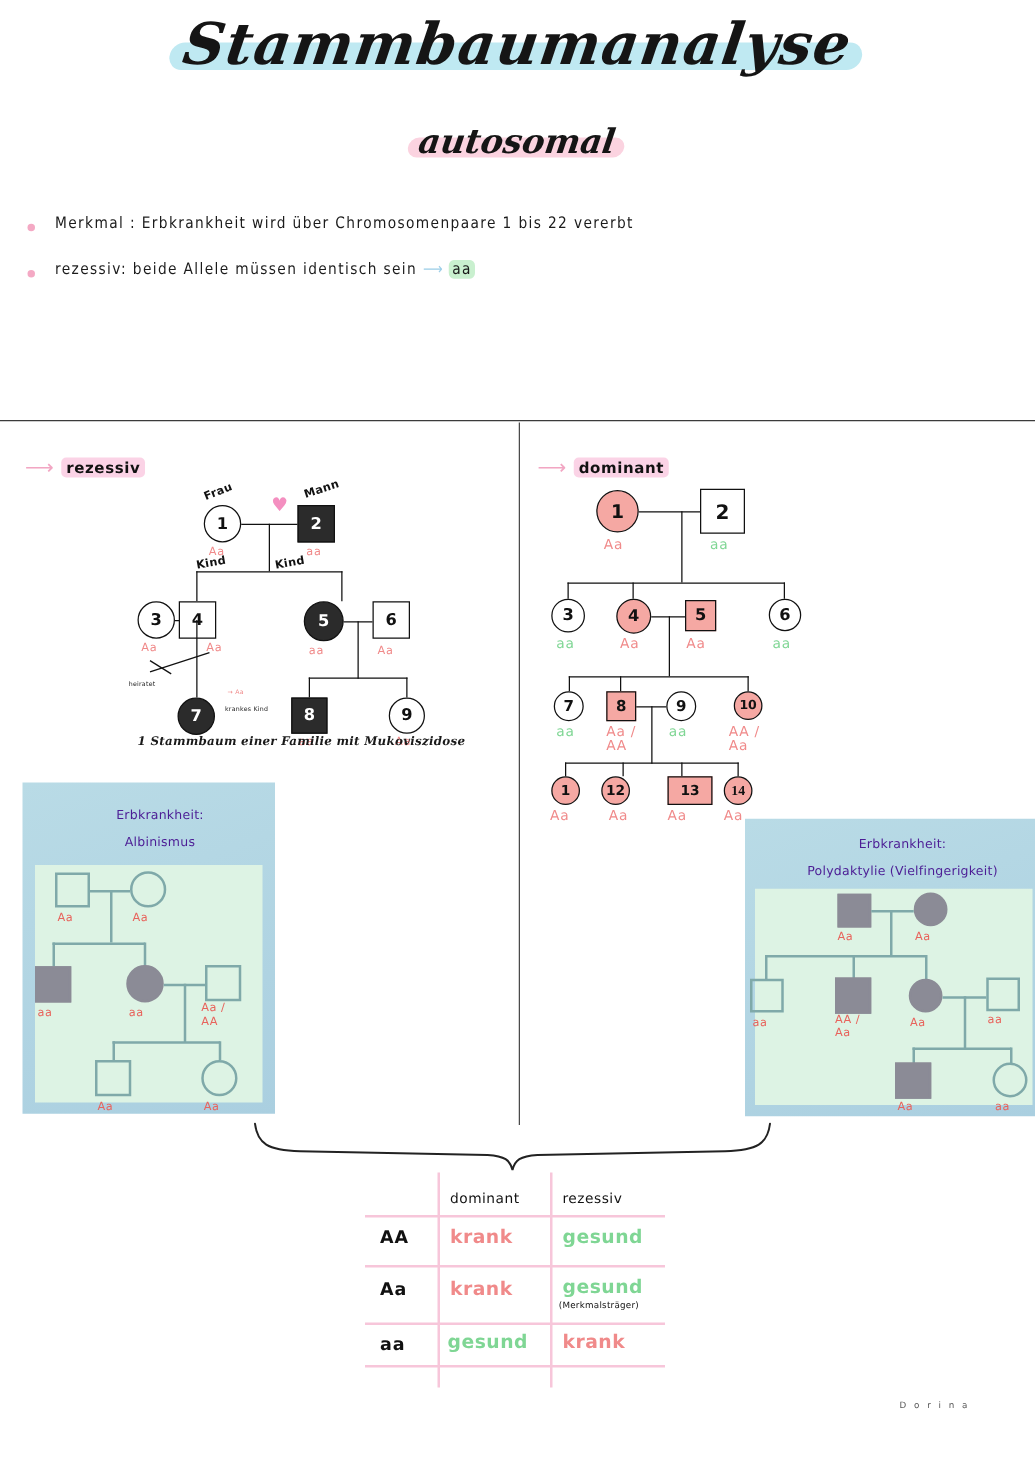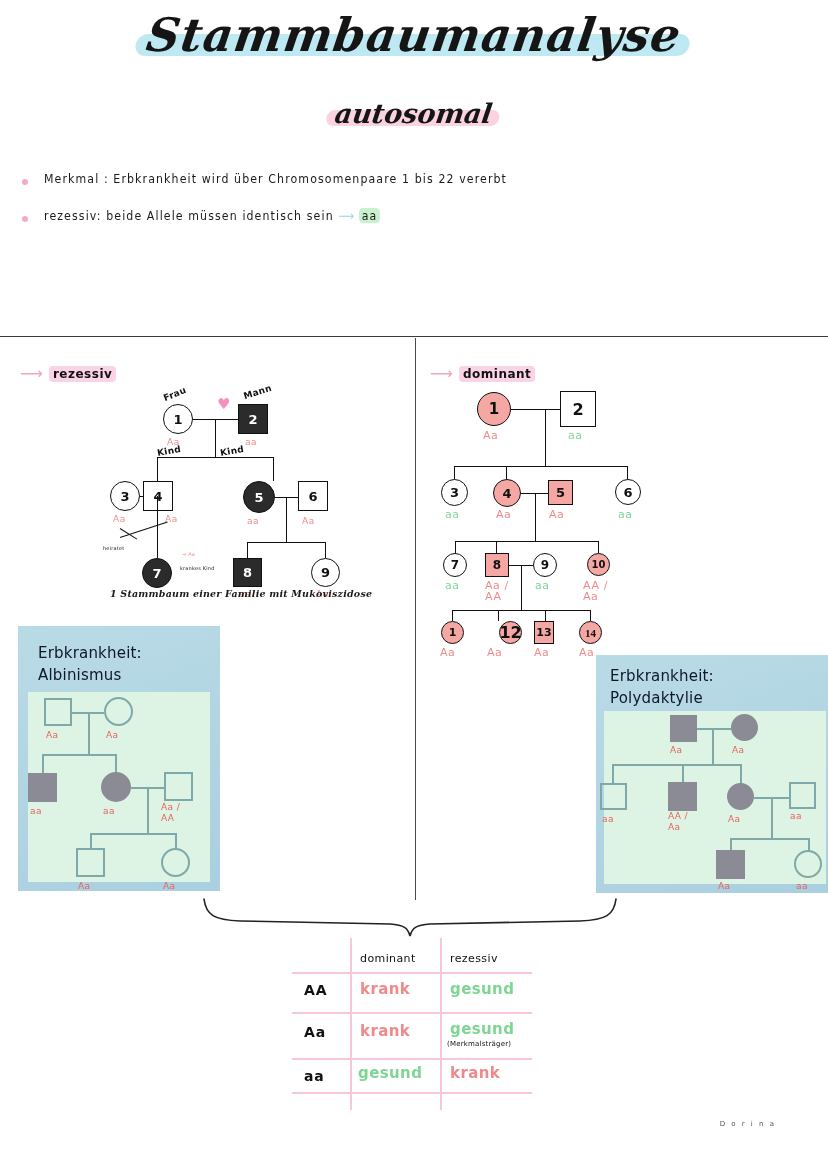--- a/index.html
+++ b/index.html
@@ -87,21 +87,21 @@
   .tiny{position:absolute;font-family:"DejaVu Sans", sans-serif;font-size:5px;
         color:#222;letter-spacing:0.2px;white-space:nowrap;}
   .tinyp{position:absolute;font-family:"DejaVu Sans", sans-serif;font-size:5px;
         color:#f08a8a;letter-spacing:0.2px;white-space:nowrap;}
 
   
   .card{position:absolute;box-sizing:border-box;}
   .card .frame{position:absolute;inset:0;background:linear-gradient(160deg,#b9dbe6,#aacfe0);}
   .card .inner{position:absolute;background:#ddf3e4;}
   .card .ctitle{position:absolute;font-family:"DejaVu Sans", sans-serif;
-                font-size:15px;color:#0f172a;line-height:22px;letter-spacing:0.2px;}
+                font-size:10px;color:#4c1d95;line-height:22px;letter-spacing:0.2px;text-align:center;}
   .c-node{position:absolute;box-sizing:border-box;border:2px solid #7fa9a9;background:transparent;}
   .c-node.fill{background:#8b8b96;border-color:#8b8b96;}
   .c-node.circ{border-radius:50%;}
   .c-ln{position:absolute;background:#7fa9a9;}
   .c-gt{position:absolute;font-family:"DejaVu Sans", sans-serif;font-size:9px;
         color:#e8635c;line-height:11px;white-space:pre;letter-spacing:0.4px;}
 
   
   .brace{position:absolute;left:200px;top:895px;width:420px;height:45px;}
 
@@ -262,22 +262,22 @@
 Aa</span>
 
     <div class="ln" style="left:96px;top:177px;width:1.4px;height:46px;"></div>
     <div class="ln" style="left:27px;top:222px;width:139px;height:1.4px;"></div>
     <div class="ln" style="left:27px;top:222px;width:1.4px;height:11px;"></div>
     <div class="ln" style="left:73px;top:222px;width:1.4px;height:11px;"></div>
     <div class="ln" style="left:120px;top:222px;width:1.4px;height:11px;"></div>
     <div class="ln" style="left:165px;top:222px;width:1.4px;height:11px;"></div>
 
     <div class="node circ n-pink" style="left:16px;top:233px;width:23px;height:23px;font-size:11px;">1</div>
-    <div class="node circ n-pink" style="left:74px;top:233px;width:23px;height:23px;font-size:16px;">12</div>
-    <div class="node n-pink" style="left:109px;top:233px;width:20px;height:23px;font-size:11px;">13</div>
+    <div class="node circ n-pink" style="left:56px;top:233px;width:23px;height:23px;font-size:11px;">12</div>
+    <div class="node n-pink" style="left:109px;top:233px;width:36px;height:23px;font-size:11px;">13</div>
     <div class="node circ n-pink" style="left:154px;top:233px;width:23px;height:23px;font-size:11px;font-family:Liberation Serif, serif;">14</div>
     <span class="gt pink" style="left:15px;top:259px;font-size:11px;">Aa</span>
     <span class="gt pink" style="left:62px;top:259px;font-size:11px;">Aa</span>
     <span class="gt pink" style="left:109px;top:259px;font-size:11px;">Aa</span>
     <span class="gt pink" style="left:154px;top:259px;font-size:11px;">Aa</span>
   </div>
 
   <div class="card" style="left:18px;top:626px;width:202px;height:265px;">
     <div class="frame"></div>
     <div class="ctitle" style="left:20px;top:16px;width:180px;">

